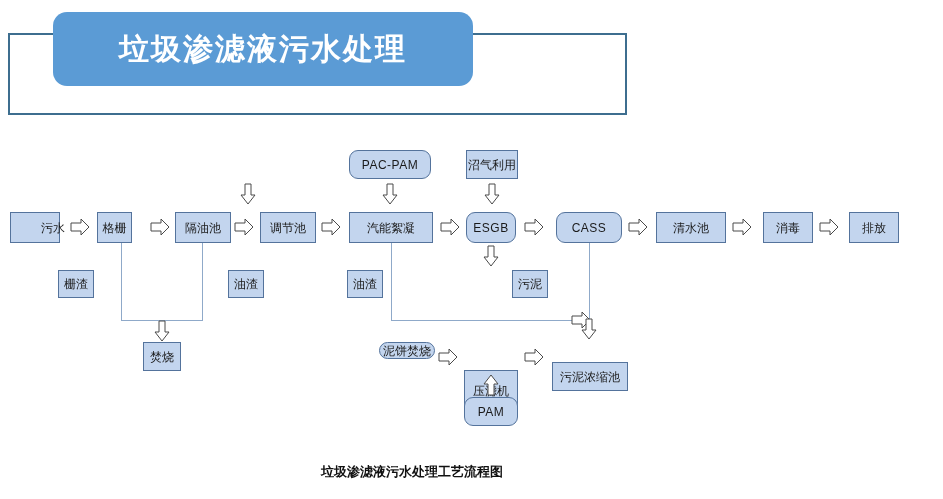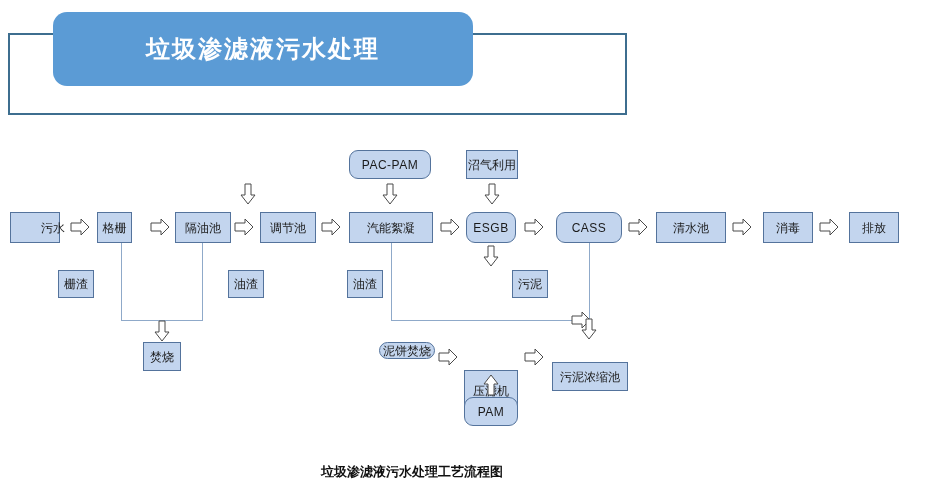--- a/index.html
+++ b/index.html
@@ -37,21 +37,21 @@
     height: 74px;
     background: #5b9bd5;
     border-radius: 14px;
     display: flex;
     align-items: center;
     justify-content: center;
     box-sizing: border-box;
   }
   .title-text {
     color: #ffffff;
-    font-size: 24px;
+    font-size: 30px;
     font-weight: bold;
     letter-spacing: 2px;
     line-height: 1;
     white-space: nowrap;
   }
 
   
   .node {
     position: absolute;
     background: #c3d5ee;

